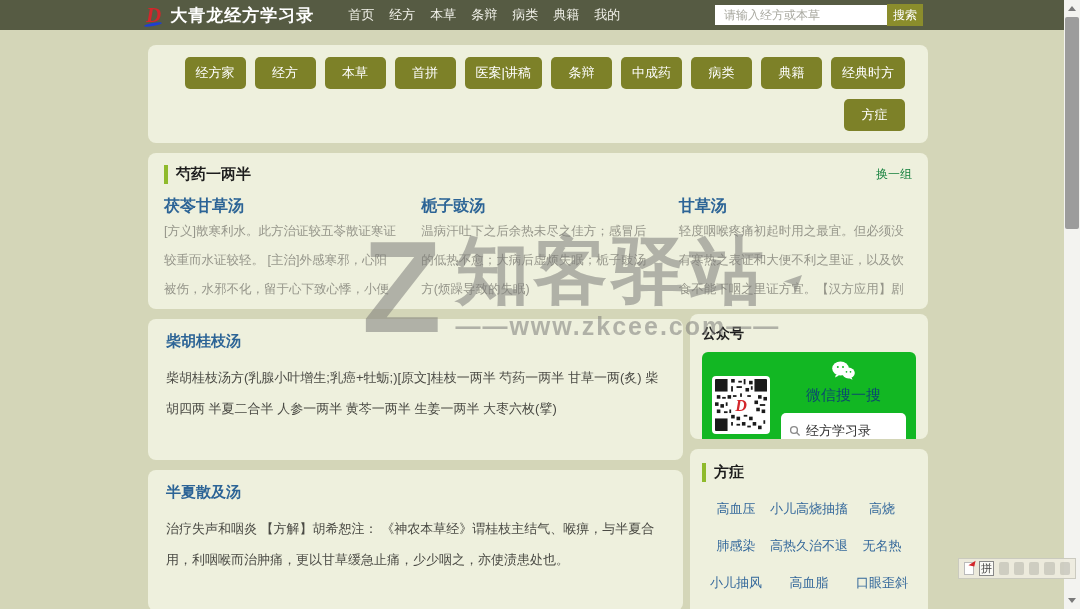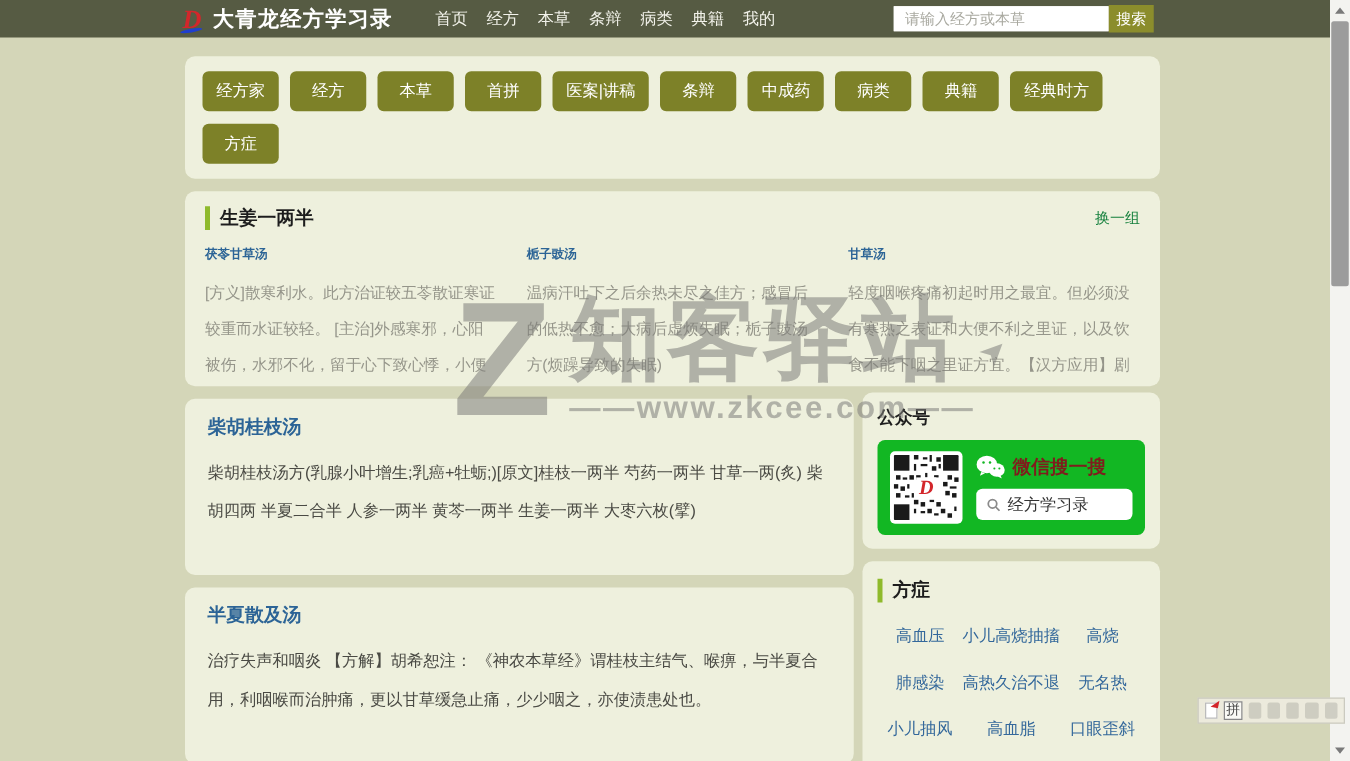--- a/index.html
+++ b/index.html
@@ -36,54 +36,54 @@
   .sb-arrow { position:absolute; left:4px; width:0; height:0; border-left:4px solid transparent; border-right:4px solid transparent; }
   .sb-arrow.up { top:6px; border-bottom:5px solid #7a7a7a; }
   .sb-arrow.down { bottom:6px; border-top:5px solid #7a7a7a; }
   .sb-thumb { position:absolute; left:1px; top:17px; width:14px; height:212px; background:#9c9c9c; border-radius:2px; }
 
   
   .container { position:absolute; left:148px; top:45px; width:780px; }
   .card { background:#eef0dd; border-radius:8px; margin-bottom:10px; }
 
   
-  .cat-card { padding:12px 14px 2px 14px; display:flex; flex-wrap:wrap; }
+  .cat-card { padding:12px 14px 2px 14px; display:flex; flex-wrap:wrap;justify-content:flex-end; }
   .cat-btn {
     min-width:61px; text-align:center; padding:7px 11px; margin:0 9px 10px 0;
     background:#7d8128; color:#fff; font-size:13px; border:none; border-radius:5px; cursor:pointer;
     white-space:nowrap;
   }
 
   
   .today-card { height:156px; padding:12px 16px; overflow:hidden; }
   .sec-head { display:flex; align-items:center; }
   .sec-title { border-left:4px solid #8fba2c; padding-left:8px; font-size:15px; font-weight:bold; color:#1d1d1d; }
   .change-link { margin-left:auto; color:#15803d; font-size:12px; cursor:pointer; }
   .rec-cols { display:flex; gap:24px; margin-top:12px; }
   .rec-col { flex:1; min-width:0; }
-  .rec-name { color:#2c6496; font-size:10px; font-weight:bold; margin-bottom:10px; cursor:pointer; }
+  .rec-name { color:#2c6496; font-size:16px; font-weight:bold; cursor:pointer; }
   .rec-desc { color:#95958a; font-size:12.5px; line-height:29px; }
 
   
   .lower { display:flex; gap:7px; align-items:flex-start; }
   .col-left { width:535px; }
   .col-right { width:238px; margin-top:-5px; }
 
   .article-card { height:141px; padding:13px 18px; overflow:hidden; }
   .article-title { color:#2c6496; font-size:15px; font-weight:bold; margin-bottom:11px; cursor:pointer; }
   .article-text { color:#4a4a44; font-size:13px; line-height:31px; }
 
   
   .wx-card { height:125px; padding:11px 12px; overflow:hidden; }
   .wx-head { font-size:14px; font-weight:bold; color:#1d1d1d; }
   .wx-box { margin-top:9px; background:#12b723; border-radius:6px; padding:9px 10px; display:flex; align-items:center; gap:11px; }
   .wx-qr { width:58px; height:58px; background:#fff; border-radius:4px; flex:0 0 auto; padding:3px; }
   .wx-right { flex:1; }
-  .wx-row { display:flex; align-items:center; gap:6px; color:#7f1d1d; font-size:15px; font-weight:bold; white-space:nowrap; }
-  .wx-pill { margin-top:8px; background:#fff; border-radius:5px; height:25px; display:flex; align-items:center; gap:5px; padding:0 8px; }
+  .wx-row { display:flex; align-items:center; gap:6px; color:#0c4a6e; font-size:15px; font-weight:normal; white-space:nowrap;flex-direction:column; }
+  .wx-pill { margin-top:8px; background:#fff; border-radius:5px; height:36px; display:flex; align-items:center; gap:5px; padding:0 8px; }
   .wx-pill span { color:#333; font-size:13px; }
 
   
   .fz-card { height:200px; padding:14px 12px; overflow:hidden; }
   .fz-grid { margin-top:18px; display:grid; grid-template-columns:1fr 1fr 1fr; row-gap:19px; text-align:center; }
   .fz-link { color:#34689b; font-size:13px; cursor:pointer; white-space:nowrap; }
 
   
   .watermark {
     position:absolute; left:362px; top:232px; display:flex; align-items:flex-start;
@@ -140,21 +140,21 @@
     <button class="cat-btn">条辩</button>
     <button class="cat-btn">中成药</button>
     <button class="cat-btn">病类</button>
     <button class="cat-btn">典籍</button>
     <button class="cat-btn">经典时方</button>
     <button class="cat-btn">方症</button>
   </div>
 
   <div class="card today-card">
     <div class="sec-head">
-      <span class="sec-title">生姜一两半</span>
+      <span class="sec-title">芍药一两半</span>
       <span class="change-link">换一组</span>
     </div>
     <div class="rec-cols">
       <div class="rec-col">
         <div class="rec-name">茯苓甘草汤</div>
         <div class="rec-desc">[方义]散寒利水。此方治证较五苓散证寒证较重而水证较轻。 [主治]外感寒邪，心阳被伤，水邪不化，留于心下致心悸，小便不</div>
       </div>
       <div class="rec-col">
         <div class="rec-name">栀子豉汤</div>
         <div class="rec-desc">温病汗吐下之后余热未尽之佳方；感冒后的低热不愈；大病后虚烦失眠；栀子豉汤方(烦躁导致的失眠)</div>

